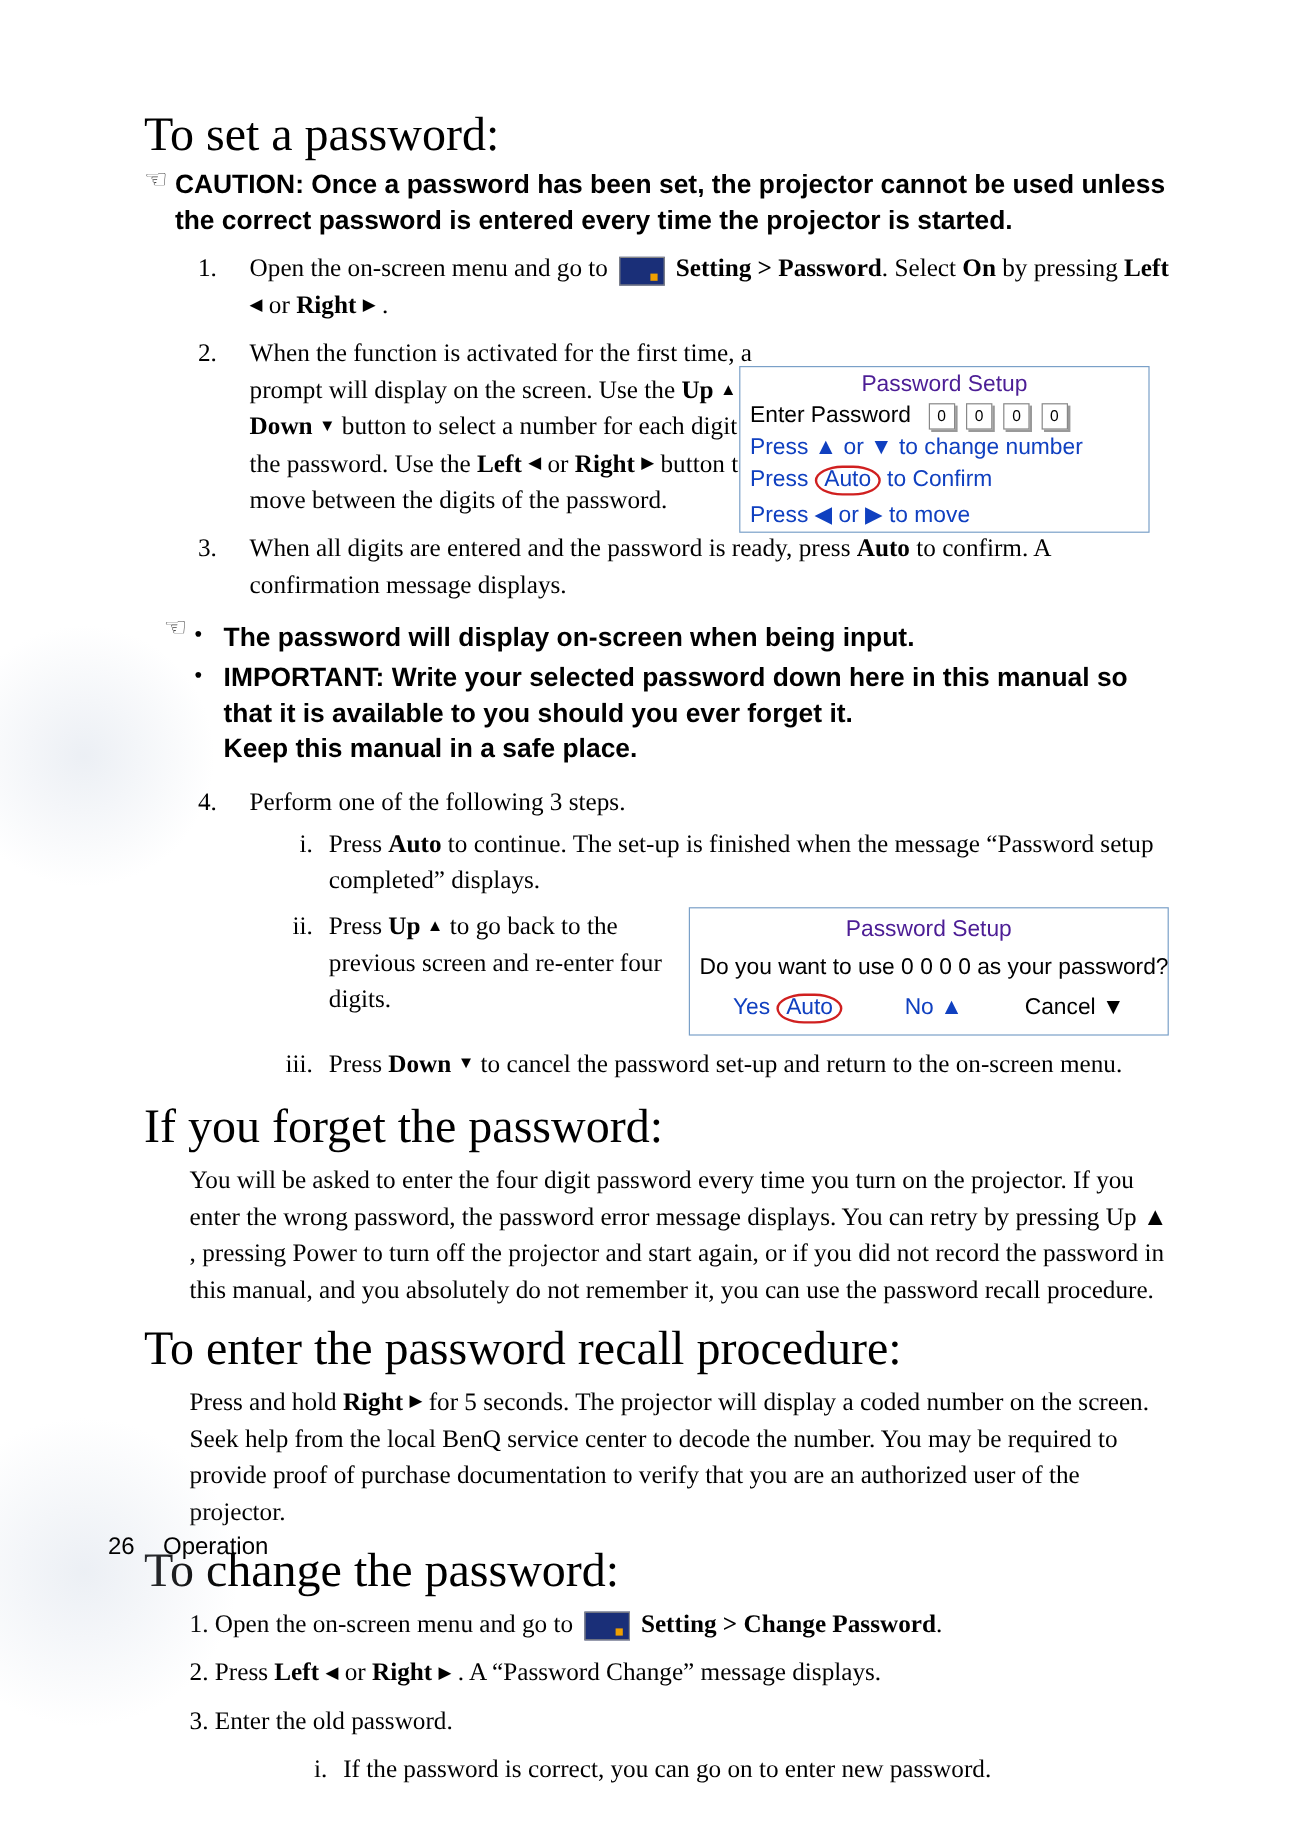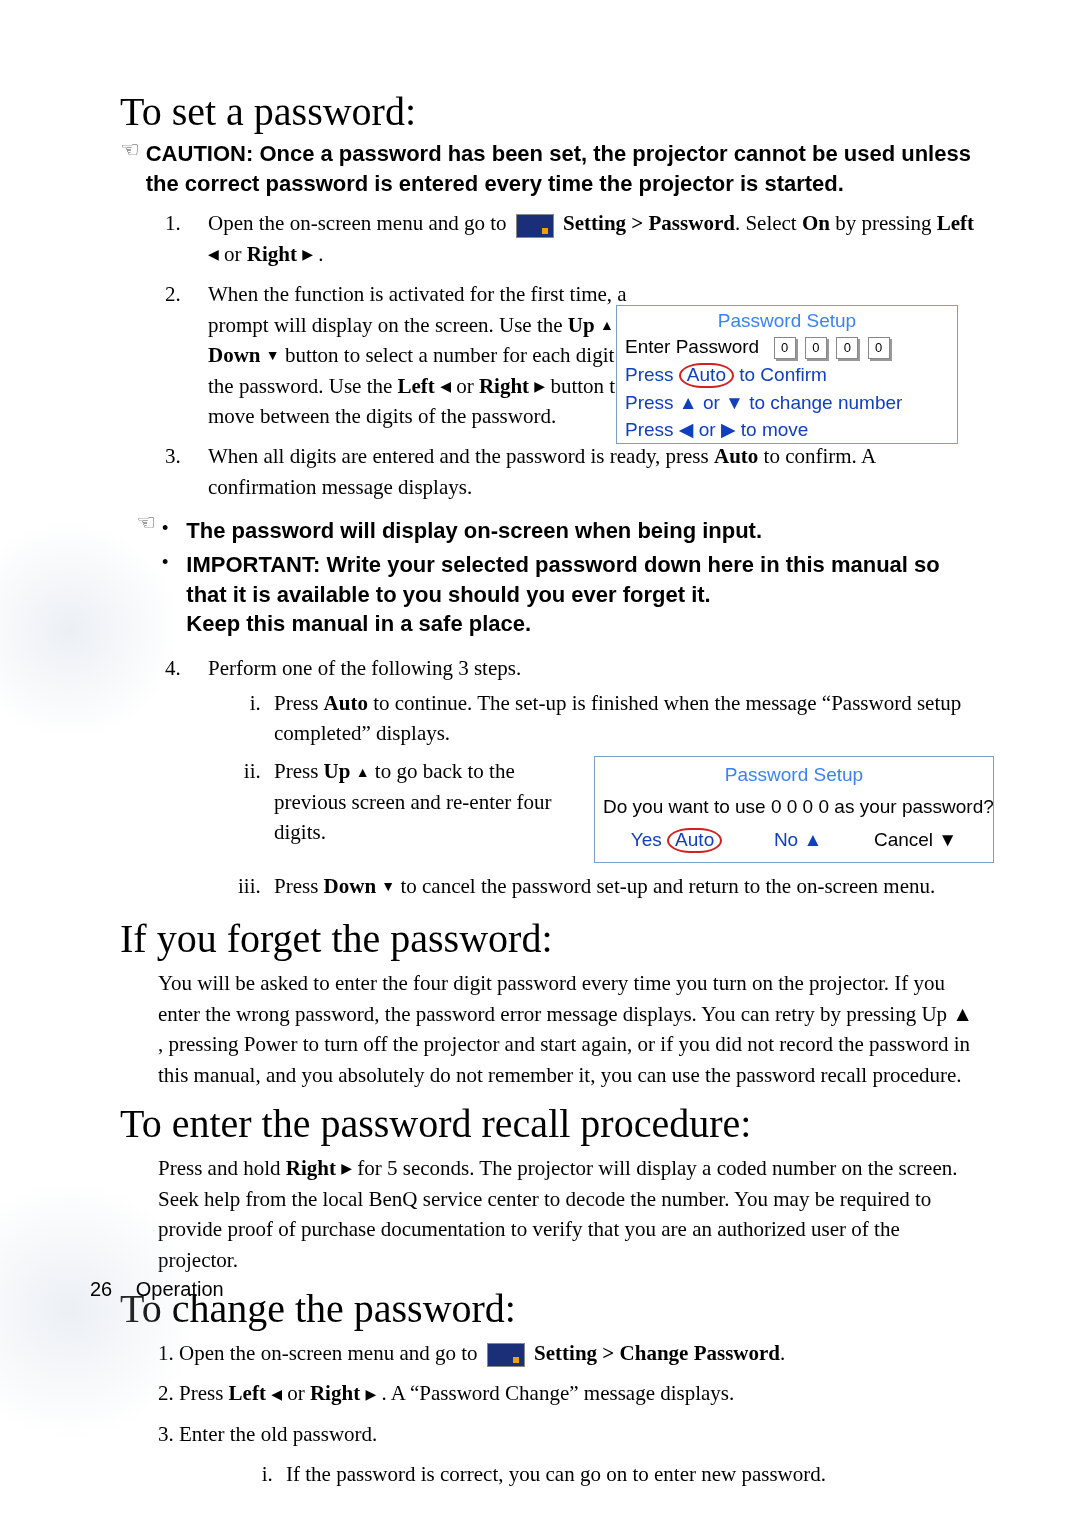--- a/index.html
+++ b/index.html
@@ -88,21 +88,21 @@
 
   
   .osd {
     position: absolute;
     border: 1px solid #7aa0c8;
     background: #fff;
     font-family: Arial, Helvetica, sans-serif;
     font-size: 19px;
   }
   .osd .title {
-    color: #3b82f6;
+    color: #4c1d95;
     text-align: center;
     padding: 4px 0 2px 0;
   }
   .osd .row { padding: 2px 8px; white-space: nowrap; }
   .osd .blue { color: #1040c0; }
   .osd .red  { color: #000000; }
   .ring {
     display: inline-block;
     border: 2px solid #d02020;
     border-radius: 50%/60%;
@@ -133,21 +133,21 @@
   .menu-chip::after{
     content:"";
     position:absolute;
     width:6px;height:6px;
     background:#f0a000;
     right:5px;bottom:3px;
   }
   .bold { font-weight: bold; }
   .bullet-row { display:flex; gap:18px; align-items:flex-start; margin:4px 0 4px 0;}
   .bullet-dot { font-family: Arial; font-size:18px; line-height:1.4; }
-  .flex-li2 { display:flex; gap:20px; align-items:flex-start; }
+  .flex-li2 { display:flex; align-items:flex-start; }
   .li2-text  { flex: 0 0 300px; }
 
   
   .bokeh {
     position:absolute; border-radius:50%;
     background: radial-gradient(circle, rgba(200,210,225,0.35) 0%, rgba(255,255,255,0) 70%);
     pointer-events:none;
   }
 </style>
 </head>
@@ -193,26 +193,26 @@
 
   <div class="osd" style="left:616px; top:305px; width:340px;">
     <div class="title">Password Setup</div>
     <div class="row">
       <span>Enter Password</span>&nbsp;
       <span class="dbox">0</span>
       <span class="dbox">0</span>
       <span class="dbox">0</span>
       <span class="dbox">0</span>
     </div>
+    <div class="row blue">Press ▲ or ▼ to change number</div>
     <div class="row blue">
       <span>Press</span>
       <span class="ring">Auto</span>
       <span> to Confirm</span>
     </div>
-    <div class="row blue">Press ▲ or ▼ to change number</div>
     <div class="row blue">Press ◀ or ▶ to move</div>
   </div>
 
   <div class="caution-row" style="margin-left:0;">
     <span class="hand-icon">☞</span>
     <div style="flex:1">
       <div class="bullet-row">
         <span class="bullet-dot">•</span>
         <div class="bold-note">The password will display on-screen when being input.</div>
       </div>

